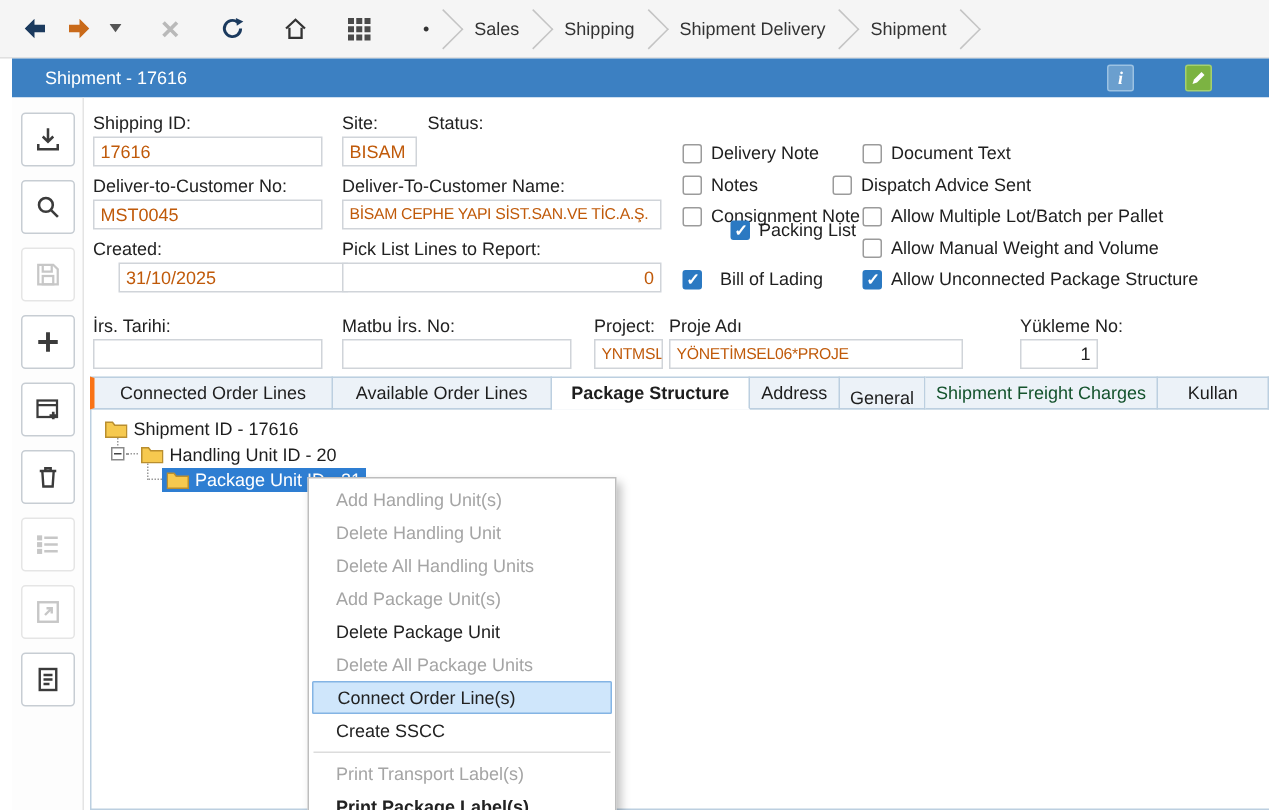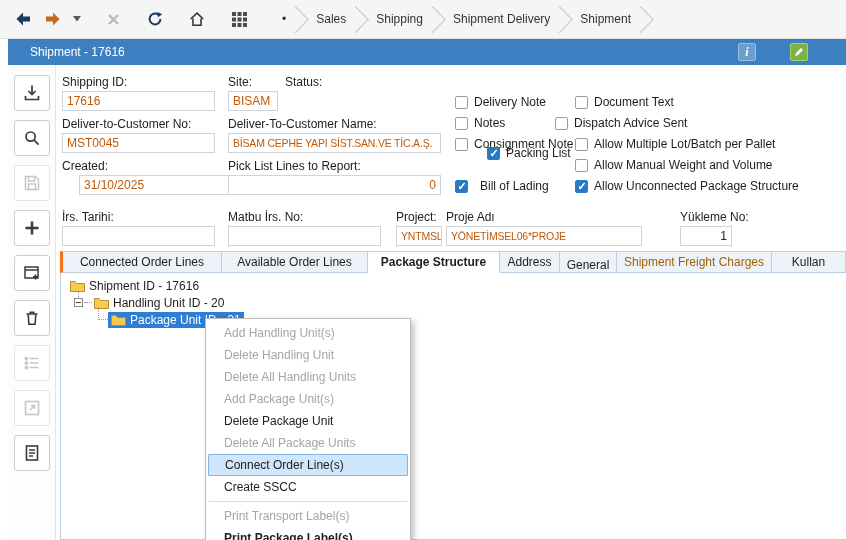--- a/index.html
+++ b/index.html
@@ -91,21 +91,21 @@
 
   
   .tabs { position: absolute; left: 4px; right: 0; top: 186px; height: 22px; display: flex; z-index: 3; }
   .tab {
     border: 1px solid #bccfe0; border-left: none; background: #ecf2f8;
     display: flex; align-items: center; justify-content: center; white-space: nowrap;
     overflow: hidden; color: #1e1e1e;
   }
   .tab:first-child { border-left: 3px solid #f97316; align-items: center; }
   .tab.active { background: #fff; font-weight: bold; border-bottom: 1px solid #fff; }
-  .tab.disabled { color: #a16207; }
+  .tab.disabled { color: #14532d; }
 
   
   .treepanel {
     position: absolute; left: 4px; right: 0; top: 207px; bottom: 0;
     border: 1px solid #bccfe0; border-top: 1px solid #bccfe0; border-right: none;
     background: #fff; z-index: 1;
   }
   .tree-row { position: absolute; height: 17px; display: flex; align-items: center; white-space: nowrap; }
   .tree-node { display: flex; align-items: center; gap: 4px; padding: 1px 3px; }
   .tree-node.sel { background: #2e7ed2; color: #fff; }

